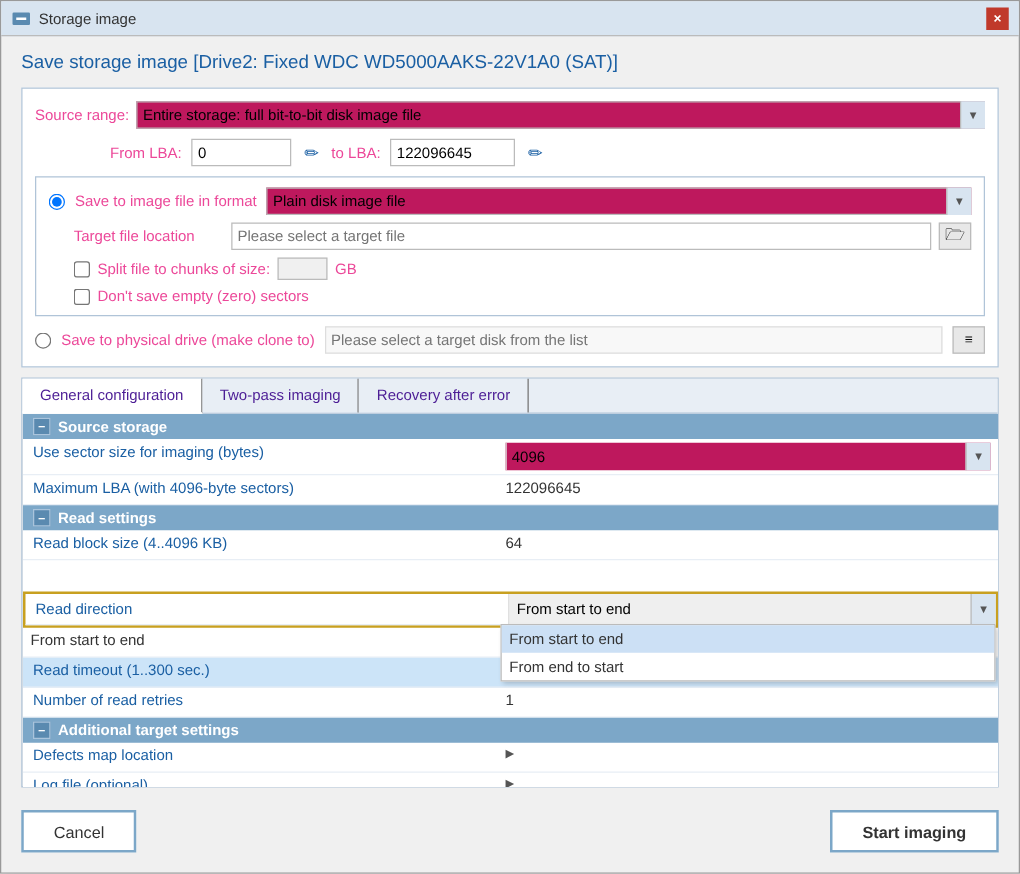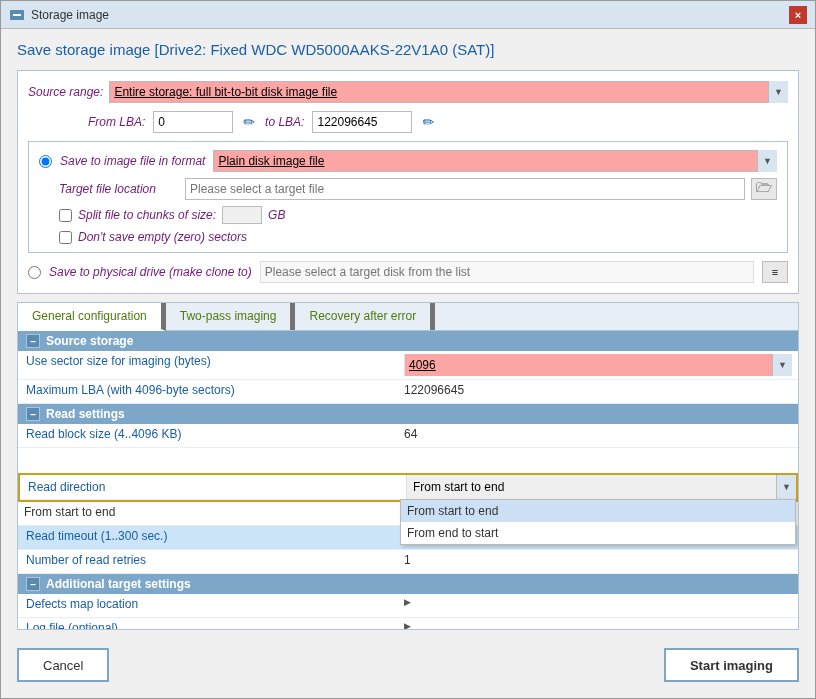--- a/index.html
+++ b/index.html
@@ -78,41 +78,39 @@
       display: flex;
       flex-direction: column;
       gap: 8px;
     }
     .row {
       display: flex;
       align-items: center;
       gap: 6px;
     }
     .label {
-      color: #701a75;
+      color: #ec4899;
       white-space: nowrap;
-      font-style: italic;
     }
     .select-wrapper {
       flex: 1;
       position: relative;
       display: flex;
       align-items: center;
     }
     .select-wrapper select {
       width: 100%;
       height: 22px;
       border: 1px solid #bbb;
-      background: #fca5a5;
+      background: #be185d;
       padding: 0 24px 0 4px;
       font-size: 12px;
       appearance: none;
       -webkit-appearance: none;
       cursor: pointer;
-      text-decoration: underline;
     }
     .select-arrow {
       position: absolute;
       right: 0;
       top: 0;
       width: 20px;
       height: 22px;
       background: #d8e4f0;
       border-left: 1px solid #bbb;
       display: flex;
@@ -225,23 +223,23 @@
       min-height: 0;
     }
     .tabs-header {
       display: flex;
       background: #e8eef5;
       border-bottom: 1px solid #b0c4d8;
     }
     .tab {
       padding: 6px 14px;
       cursor: pointer;
-      border-right: 5px solid #737373;
-      font-size: 12px;
-      color: #4d7c0f;
+      border-right: 1px solid #737373;
+      font-size: 12px;
+      color: #4c1d95;
       background: #e8eef5;
     }
     .tab.active {
       background: white;
       border-bottom: 2px solid white;
       margin-bottom: -1px;
     }
     .tab-content {
       flex: 1;
       overflow-y: auto;

